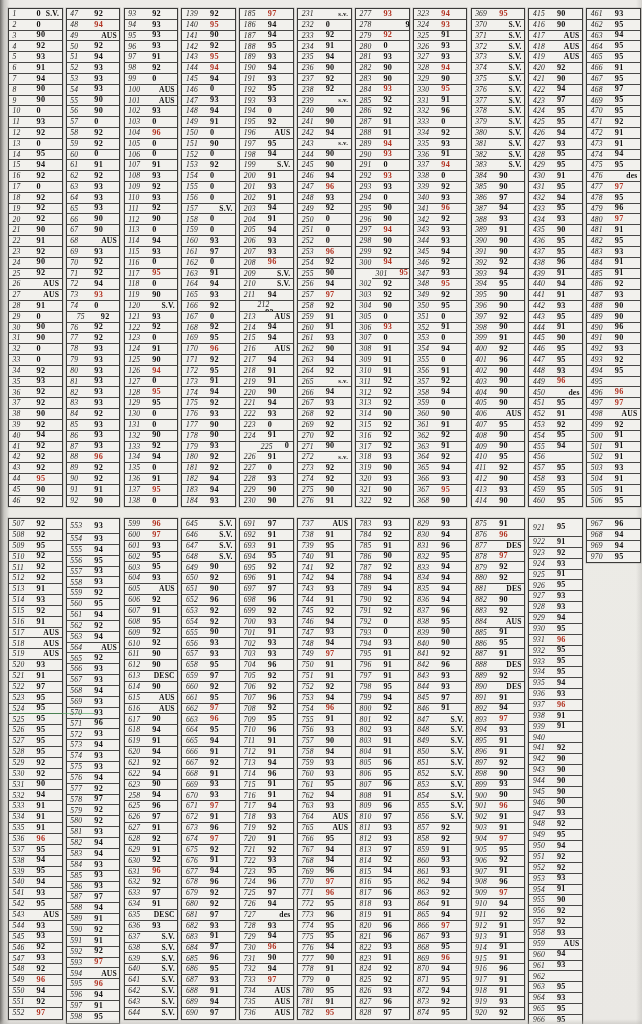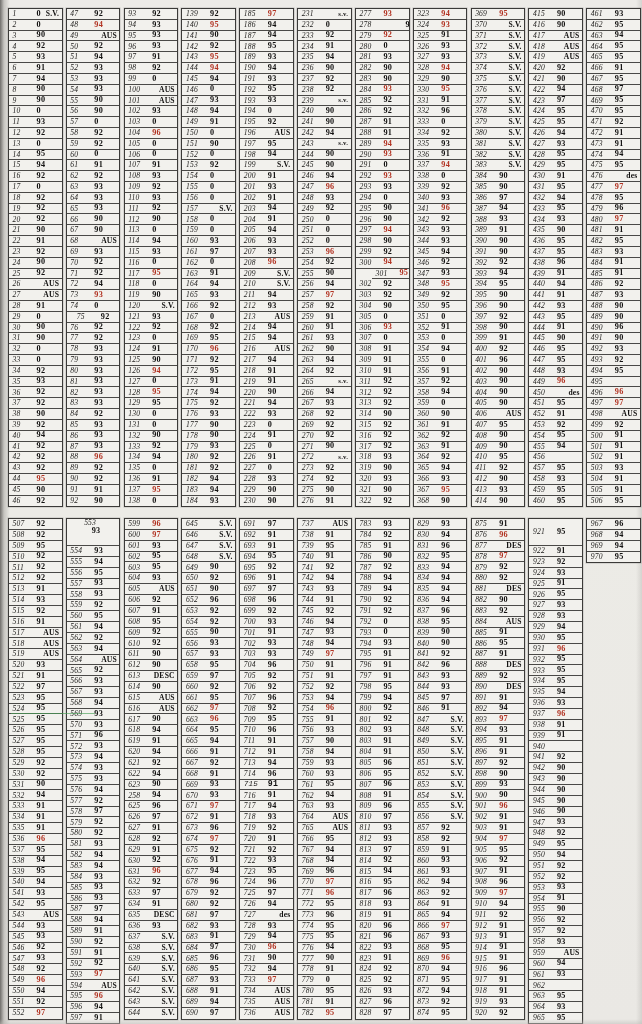--- a/index.html
+++ b/index.html
@@ -932,21 +932,21 @@
         <span class="val-txt">S.V.</span>
       </div>
       <div class="cell" style="height: 10.82px;">
         <span class="idx">210</span>
         <span class="val-txt">S.V.</span>
       </div>
       <div class="cell" style="height: 10.82px;">
         <span class="idx">211</span>
         <span class="val-num">94</span>
       </div>
-      <div class="cell" style="height: 10.82px;">
+      <div class="cell" style="height: 10.82px; flex-direction: column;">
         <span class="idx">212</span>
         <span class="val-num">93</span>
       </div>
       <div class="cell" style="height: 10.82px;">
         <span class="idx">213</span>
         <span class="val-txt">AUS</span>
       </div>
       <div class="cell" style="height: 10.82px;">
         <span class="idx">214</span>
         <span class="val-num">94</span>
@@ -984,21 +984,21 @@
         <span class="val-num">93</span>
       </div>
       <div class="cell" style="height: 10.82px;">
         <span class="idx">223</span>
         <span class="val-num">0</span>
       </div>
       <div class="cell" style="height: 10.82px;">
         <span class="idx">224</span>
         <span class="val-num">91</span>
       </div>
-      <div class="cell" style="height: 10.82px;">
+      <div class="cell" style="height: 10.82px; margin-left: 17px;">
         <span class="idx">225</span>
         <span class="val-num">0</span>
       </div>
       <div class="cell" style="height: 10.82px;">
         <span class="idx">226</span>
         <span class="val-num">91</span>
       </div>
       <div class="cell" style="height: 10.82px;">
         <span class="idx">227</span>
         <span class="val-num">0</span>
@@ -2312,21 +2312,21 @@
       <div class="cell" style="height: 10.87px;">
         <span class="idx">551</span>
         <span class="val-num">92</span>
       </div>
       <div class="cell" style="height: 10.87px;">
         <span class="idx">552</span>
         <span class="val-num red">97</span>
       </div>
     </div>
     <div class="col">
-      <div class="cell" style="height: 27px; flex-direction: column;">
+      <div class="cell" style="height: 15px;">
         <span class="idx">553</span>
         <span class="val-num">93</span>
       </div>
       <div class="cell" style="height: 10.87px;">
         <span class="idx">554</span>
         <span class="val-num">93</span>
       </div>
       <div class="cell" style="height: 10.87px;">
         <span class="idx">555</span>
         <span class="val-num">94</span>
@@ -2966,21 +2966,21 @@
         <span class="val-num">91</span>
       </div>
       <div class="cell" style="height: 10.87px;">
         <span class="idx">713</span>
         <span class="val-num">94</span>
       </div>
       <div class="cell" style="height: 10.87px;">
         <span class="idx">714</span>
         <span class="val-num">96</span>
       </div>
-      <div class="cell" style="height: 10.87px; font-family: Liberation Mono, monospace;">
+      <div class="cell" style="height: 10.87px;">
         <span class="idx">715</span>
         <span class="val-num">91</span>
       </div>
       <div class="cell" style="height: 10.87px;">
         <span class="idx">716</span>
         <span class="val-num">91</span>
       </div>
       <div class="cell" style="height: 10.87px;">
         <span class="idx">717</span>
         <span class="val-num">94</span>
@@ -3800,21 +3800,21 @@
       <div class="cell" style="height: 10.87px;">
         <span class="idx">919</span>
         <span class="val-num">93</span>
       </div>
       <div class="cell" style="height: 10.87px;">
         <span class="idx">920</span>
         <span class="val-num">92</span>
       </div>
     </div>
     <div class="col">
-      <div class="cell" style="height: 27px;">
+      <div class="cell" style="height: 18px;">
         <span class="idx">921</span>
         <span class="val-num">95</span>
       </div>
       <div class="cell" style="height: 10.87px;">
         <span class="idx">922</span>
         <span class="val-num">91</span>
       </div>
       <div class="cell" style="height: 10.87px;">
         <span class="idx">923</span>
         <span class="val-num">92</span>

